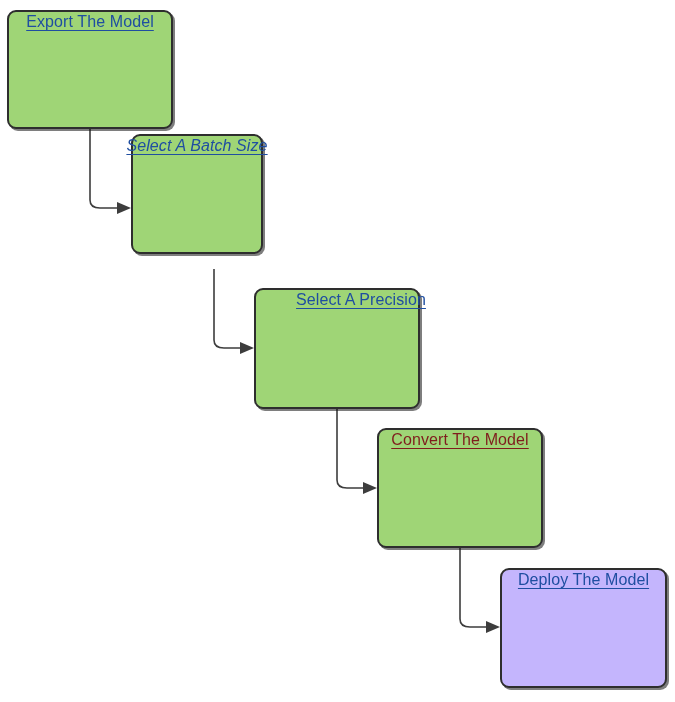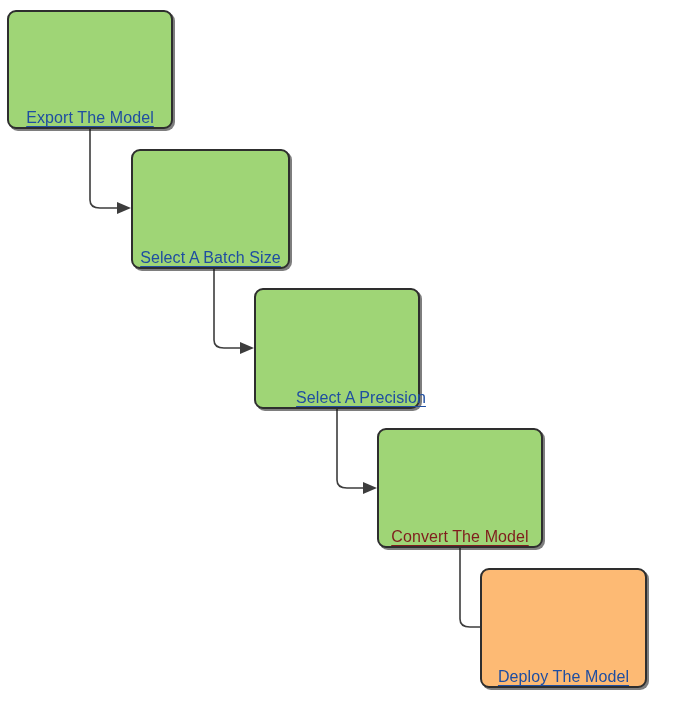--- a/index.html
+++ b/index.html
@@ -27,21 +27,21 @@
     height: 702px;
   }
   .node {
     position: absolute;
     box-sizing: border-box;
     background: #9fd576;
     border: 2px solid #2e2e2e;
     border-radius: 9px;
     box-shadow: 2px 2px 0 0 rgba(20,20,20,0.55);
     display: flex;
-    align-items: flex-end;
+    align-items: flex-start;
     justify-content: center;
   }
   .node-label {
     color: #1f4ea1;
     font-family: "Liberation Sans", sans-serif;
     font-size: 16px;
     line-height: 19px;
     text-decoration: underline;
     text-underline-offset: 3px;
     white-space: nowrap;
@@ -78,29 +78,29 @@
     <g>
       <path class="edge-path" d="M 460 548 L 460 619 Q 460 627 470 627 L 495 627" stroke="#3d3d3d"></path>
       <path class="edge-head" d="M 500 627 L 486 621 L 486 633 Z" fill="#3d3d3d"></path>
     </g>
   </svg>
 
   <div class="node" style="left: 7px; top: 10px; width: 166px; height: 119px; background: rgb(159, 213, 118); border-color: rgb(46, 46, 46);">
     <span class="node-label" style="color: rgb(31, 78, 161);">Export The Model</span>
   </div>
 
-  <div class="node" style="left: 131px; top: 149px; width: 159px; height: 120px; background: rgb(159, 213, 118); border-color: rgb(46, 46, 46);">
+  <div class="node" style="left: 131px; top: 134px; width: 132px; height: 120px; background: rgb(159, 213, 118); border-color: rgb(46, 46, 46); font-style: italic;">
     <span class="node-label" style="color: rgb(31, 78, 161);">Select A Batch Size</span>
   </div>
 
   <div class="node" style="left: 254px; top: 288px; width: 166px; height: 121px; background: rgb(159, 213, 118); border-color: rgb(46, 46, 46);">
     <span class="node-label" style="color: rgb(31, 78, 161); margin-left: 48px;">Select A Precision</span>
   </div>
 
   <div class="node" style="left: 377px; top: 428px; width: 166px; height: 120px; background: rgb(159, 213, 118); border-color: rgb(46, 46, 46);">
     <span class="node-label" style="color: #7f1d1d;">Convert The Model</span>
   </div>
 
-  <div class="node" style="left: 480px; top: 568px; width: 167px; height: 120px; background: #fdba74; border-color: rgb(46, 46, 46);">
+  <div class="node" style="left: 500px; top: 568px; width: 167px; height: 120px; background: #c4b5fd; border-color: rgb(46, 46, 46);">
     <span class="node-label" style="color: rgb(31, 78, 161);">Deploy The Model</span>
   </div>
 
 </div>
 
 </body></html>

